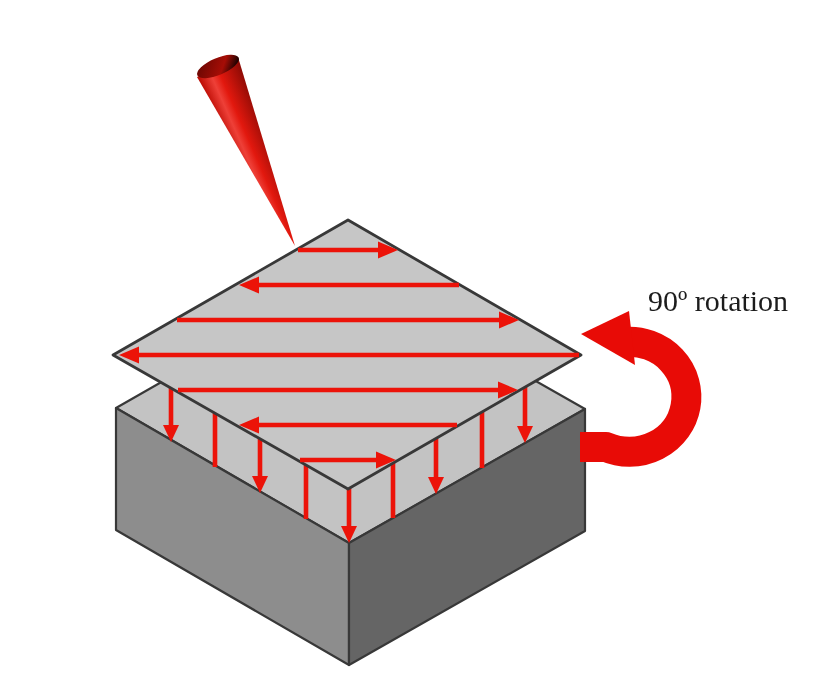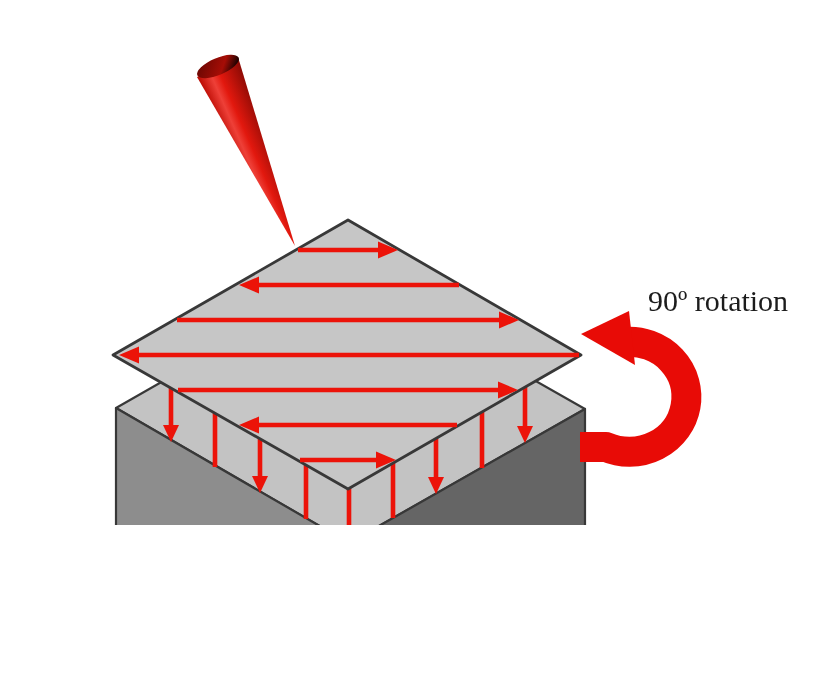--- a/index.html
+++ b/index.html
@@ -1,19 +1,19 @@
 <!DOCTYPE html>
 <html><head>
 <meta charset="utf-8">
 <style>
   html, body { margin: 0; padding: 0; background: #ffffff; }
   .stage {
     position: relative;
     width: 821px;
-    height: 525px;
+    height: 679px;
     background: #ffffff;
     overflow: hidden;
     font-family: "Liberation Serif", serif;
   }
   svg { display: block; }
   text.rotation-label {
     font-family: "Liberation Serif", serif;
     font-size: 30px;
   }
 </style>

